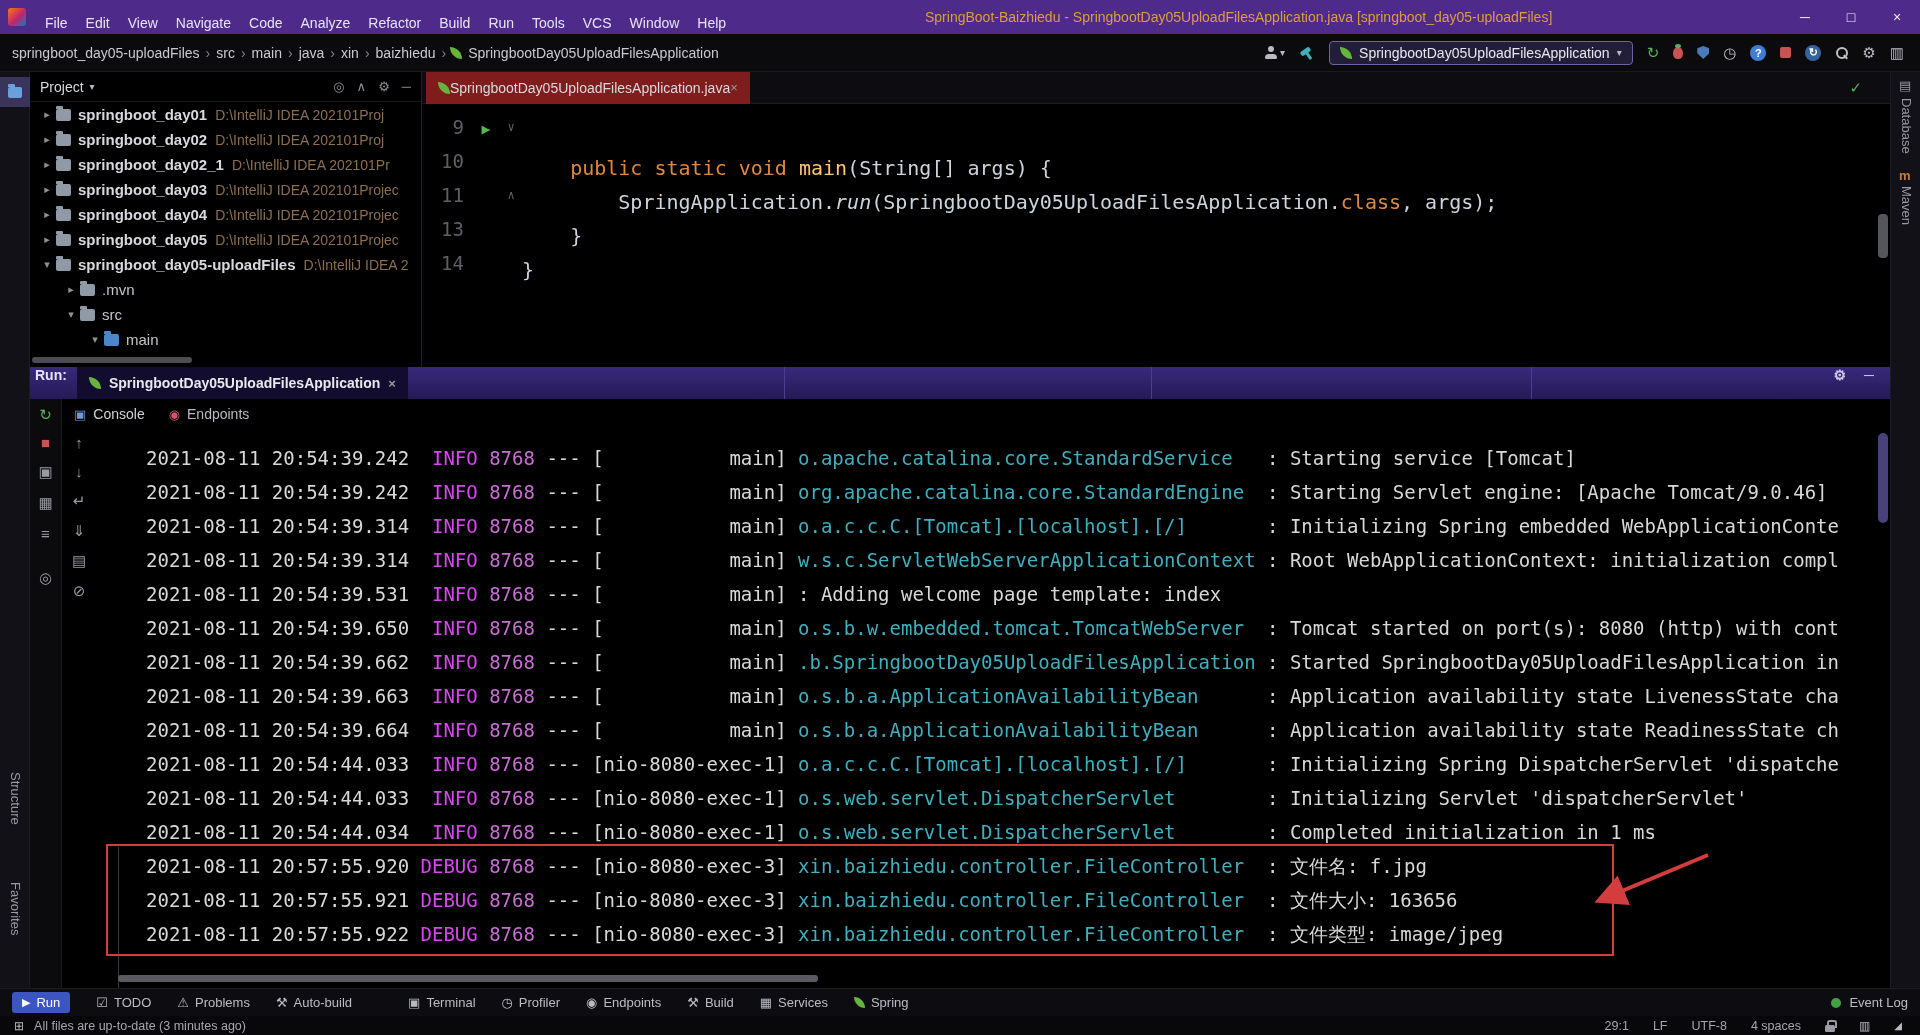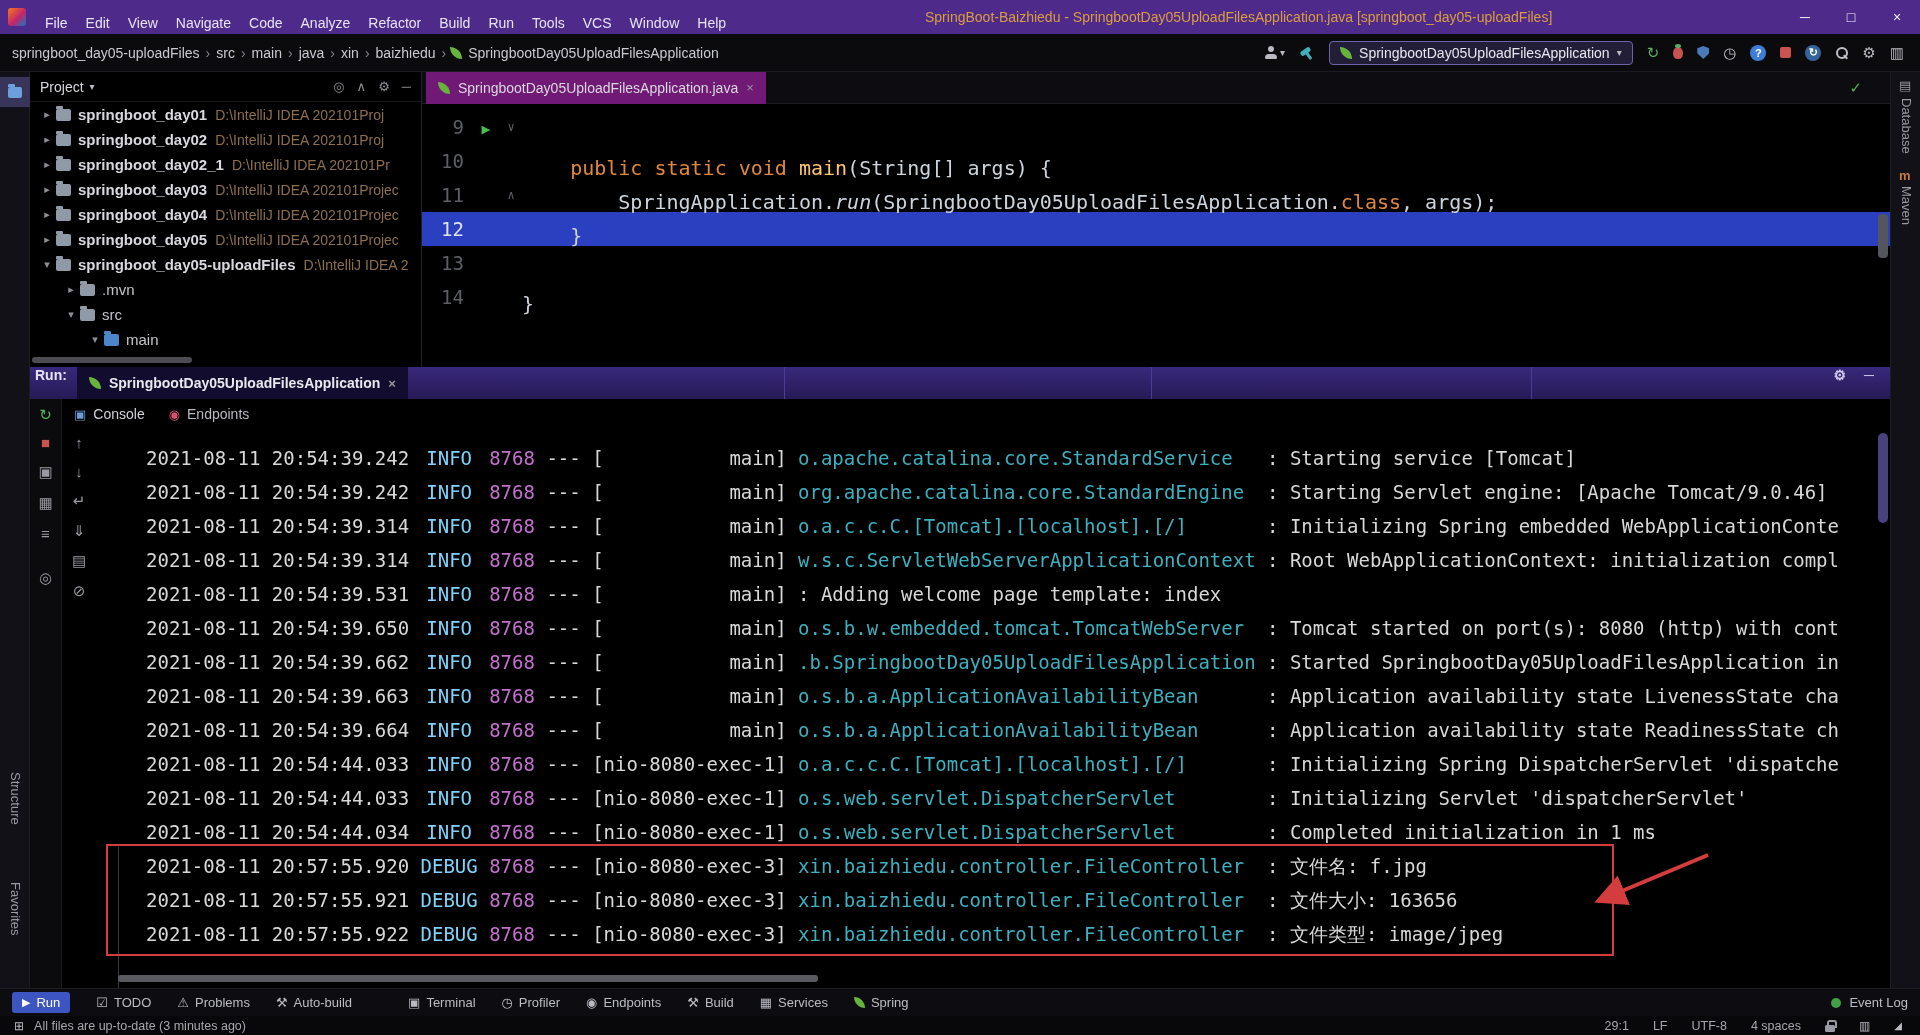--- a/index.html
+++ b/index.html
@@ -69,21 +69,21 @@
   .folder.blue { background:#4a86c8; }
   .tname { font-weight:bold; color:#d8d8de; margin-right:8px; }
   .tname.plain { font-weight:normal; color:#c3c3ca; }
   .tpath { color:#8d6f4f; font-size:14px; }
   .ind0 { padding-left:8px; } .ind1 { padding-left:32px; } .ind2 { padding-left:56px; }
   .pp-hscroll { position:absolute; left:2px; bottom:4px; width:160px; height:6px; background:#4c4c52; border-radius:3px; }
 
   
   .editor { position:absolute; left:422px; top:72px; width:1468px; height:295px; background:#000; }
   .ed-tabs { height:32px; background:#0d0d11; display:flex; align-items:center; border-bottom:1px solid #1b1b22; padding-left:4px; }
-  .ed-tab { display:flex; align-items:center; gap:8px; background:#701a75; height:32px; padding:0 12px;
+  .ed-tab { display:flex; align-items:center; background:#7f1d1d; height:32px; padding:0 12px;
             color:#d9d9df; font-size:14px; border-right:1px solid #101014; }
   .tab-close { color:#9a9aa2; font-size:13px; }
   .ed-check { margin-left:auto; margin-right:28px; color:#53b654; font-size:15px; }
   .ed-body { position:relative; height:262px; padding-top:6px; font-family:"DejaVu Sans Mono", monospace; font-size:20px; }
   .ed-row { display:flex; height:34px; line-height:34px; }
   .ed-row.active { background:#2b3fc1; }
   .ed-row.active .lnum { color:#dfe3ea; }
   .lnum { width:50px; flex:none; text-align:right; padding-right:8px; color:#5c6066; font-size:19px; }
   .gico { width:28px; flex:none; text-align:center; }
   .run-arrow { color:#4fbb4f; font-size:15px; }
@@ -104,21 +104,21 @@
              align-items:center; padding-top:8px; gap:13px; font-size:15px; color:#9a9aa2; }
   .rb-main { flex:1; display:flex; flex-direction:column; min-width:0; }
   .console-tabs { height:30px; flex:none; display:flex; align-items:center; gap:24px; padding-left:12px; font-size:14px; color:#d2d2d8; }
   .ct { display:flex; align-items:center; gap:7px; }
   .ct .ticon { font-size:13px; color:#6a9ad8; } .ct .ticon.pink { color:#d4526e; }
   .console-wrap { flex:1; display:flex; min-height:0; }
   .console-gutter { width:34px; flex:none; display:flex; flex-direction:column; align-items:center; padding-top:5px; gap:12px; color:#9a9aa2; font-size:15px; }
   .console { flex:1; position:relative; overflow:hidden; padding-top:12px; font-family:"DejaVu Sans Mono", monospace; font-size:19px; }
   .log-row { display:flex; height:34px; line-height:34px; padding-left:50px; white-space:pre; }
   .lt  { color:#d8d8d8; flex:none; }
-  .ll  { width:5ch; text-align:center; color:#7dd3fc; margin-left:1ch; flex:none; }
+  .ll  { width:5ch; text-align:right; color:#d946ef; margin-left:1ch; flex:none; }
   .lp  { color:#c76fd1; margin-left:1ch; flex:none; }
   .ls  { color:#d8d8d8; margin-left:1ch; flex:none; }
   .lth { width:17ch; color:#d8d8d8; margin-left:1ch; flex:none; }
   .lg  { width:40ch; color:#3eb0c0; margin-left:1ch; overflow:hidden; flex:none; }
   .lc  { color:#d8d8d8; flex:none; } .lm { color:#d8d8d8; }
   .console-guide { position:absolute; left:22px; top:418px; width:1px; height:142px; background:#383840; }
   .console-hscroll { position:absolute; left:22px; bottom:6px; width:700px; height:7px; background:#595960; border-radius:3px; }
   .console-vscroll { position:absolute; right:2px; top:4px; width:10px; height:90px; background:#49417c; border-radius:5px; }
   .anno-box { position:absolute; left:10px; top:415px; width:1508px; height:112px; border:2px solid #d43d3d; pointer-events:none; }
 
@@ -321,26 +321,20 @@
         <span class="gico"></span>
           <span class="fold"></span>
         <span class="code"><span>        SpringApplication.</span><span class="call">run</span><span>(SpringbootDay05UploadFilesApplication.</span><span class="kw">class</span><span>, args);</span></span>
       </div>
       <div class="ed-row">
         <span class="lnum">11</span>
         <span class="gico"></span>
         <span class="fold">∧</span>
         <span class="code"><span>    }</span></span>
       </div>
-      <div class="ed-row active">
-        <span class="lnum">12</span>
-        <span class="gico"></span>
-          <span class="fold"></span>
-        <span class="code"></span>
-      </div>
       <div class="ed-row">
         <span class="lnum">13</span>
         <span class="gico"></span>
           <span class="fold"></span>
         <span class="code"><span>}</span></span>
       </div>
       <div class="ed-row">
         <span class="lnum">14</span>
         <span class="gico"></span>
           <span class="fold"></span>

